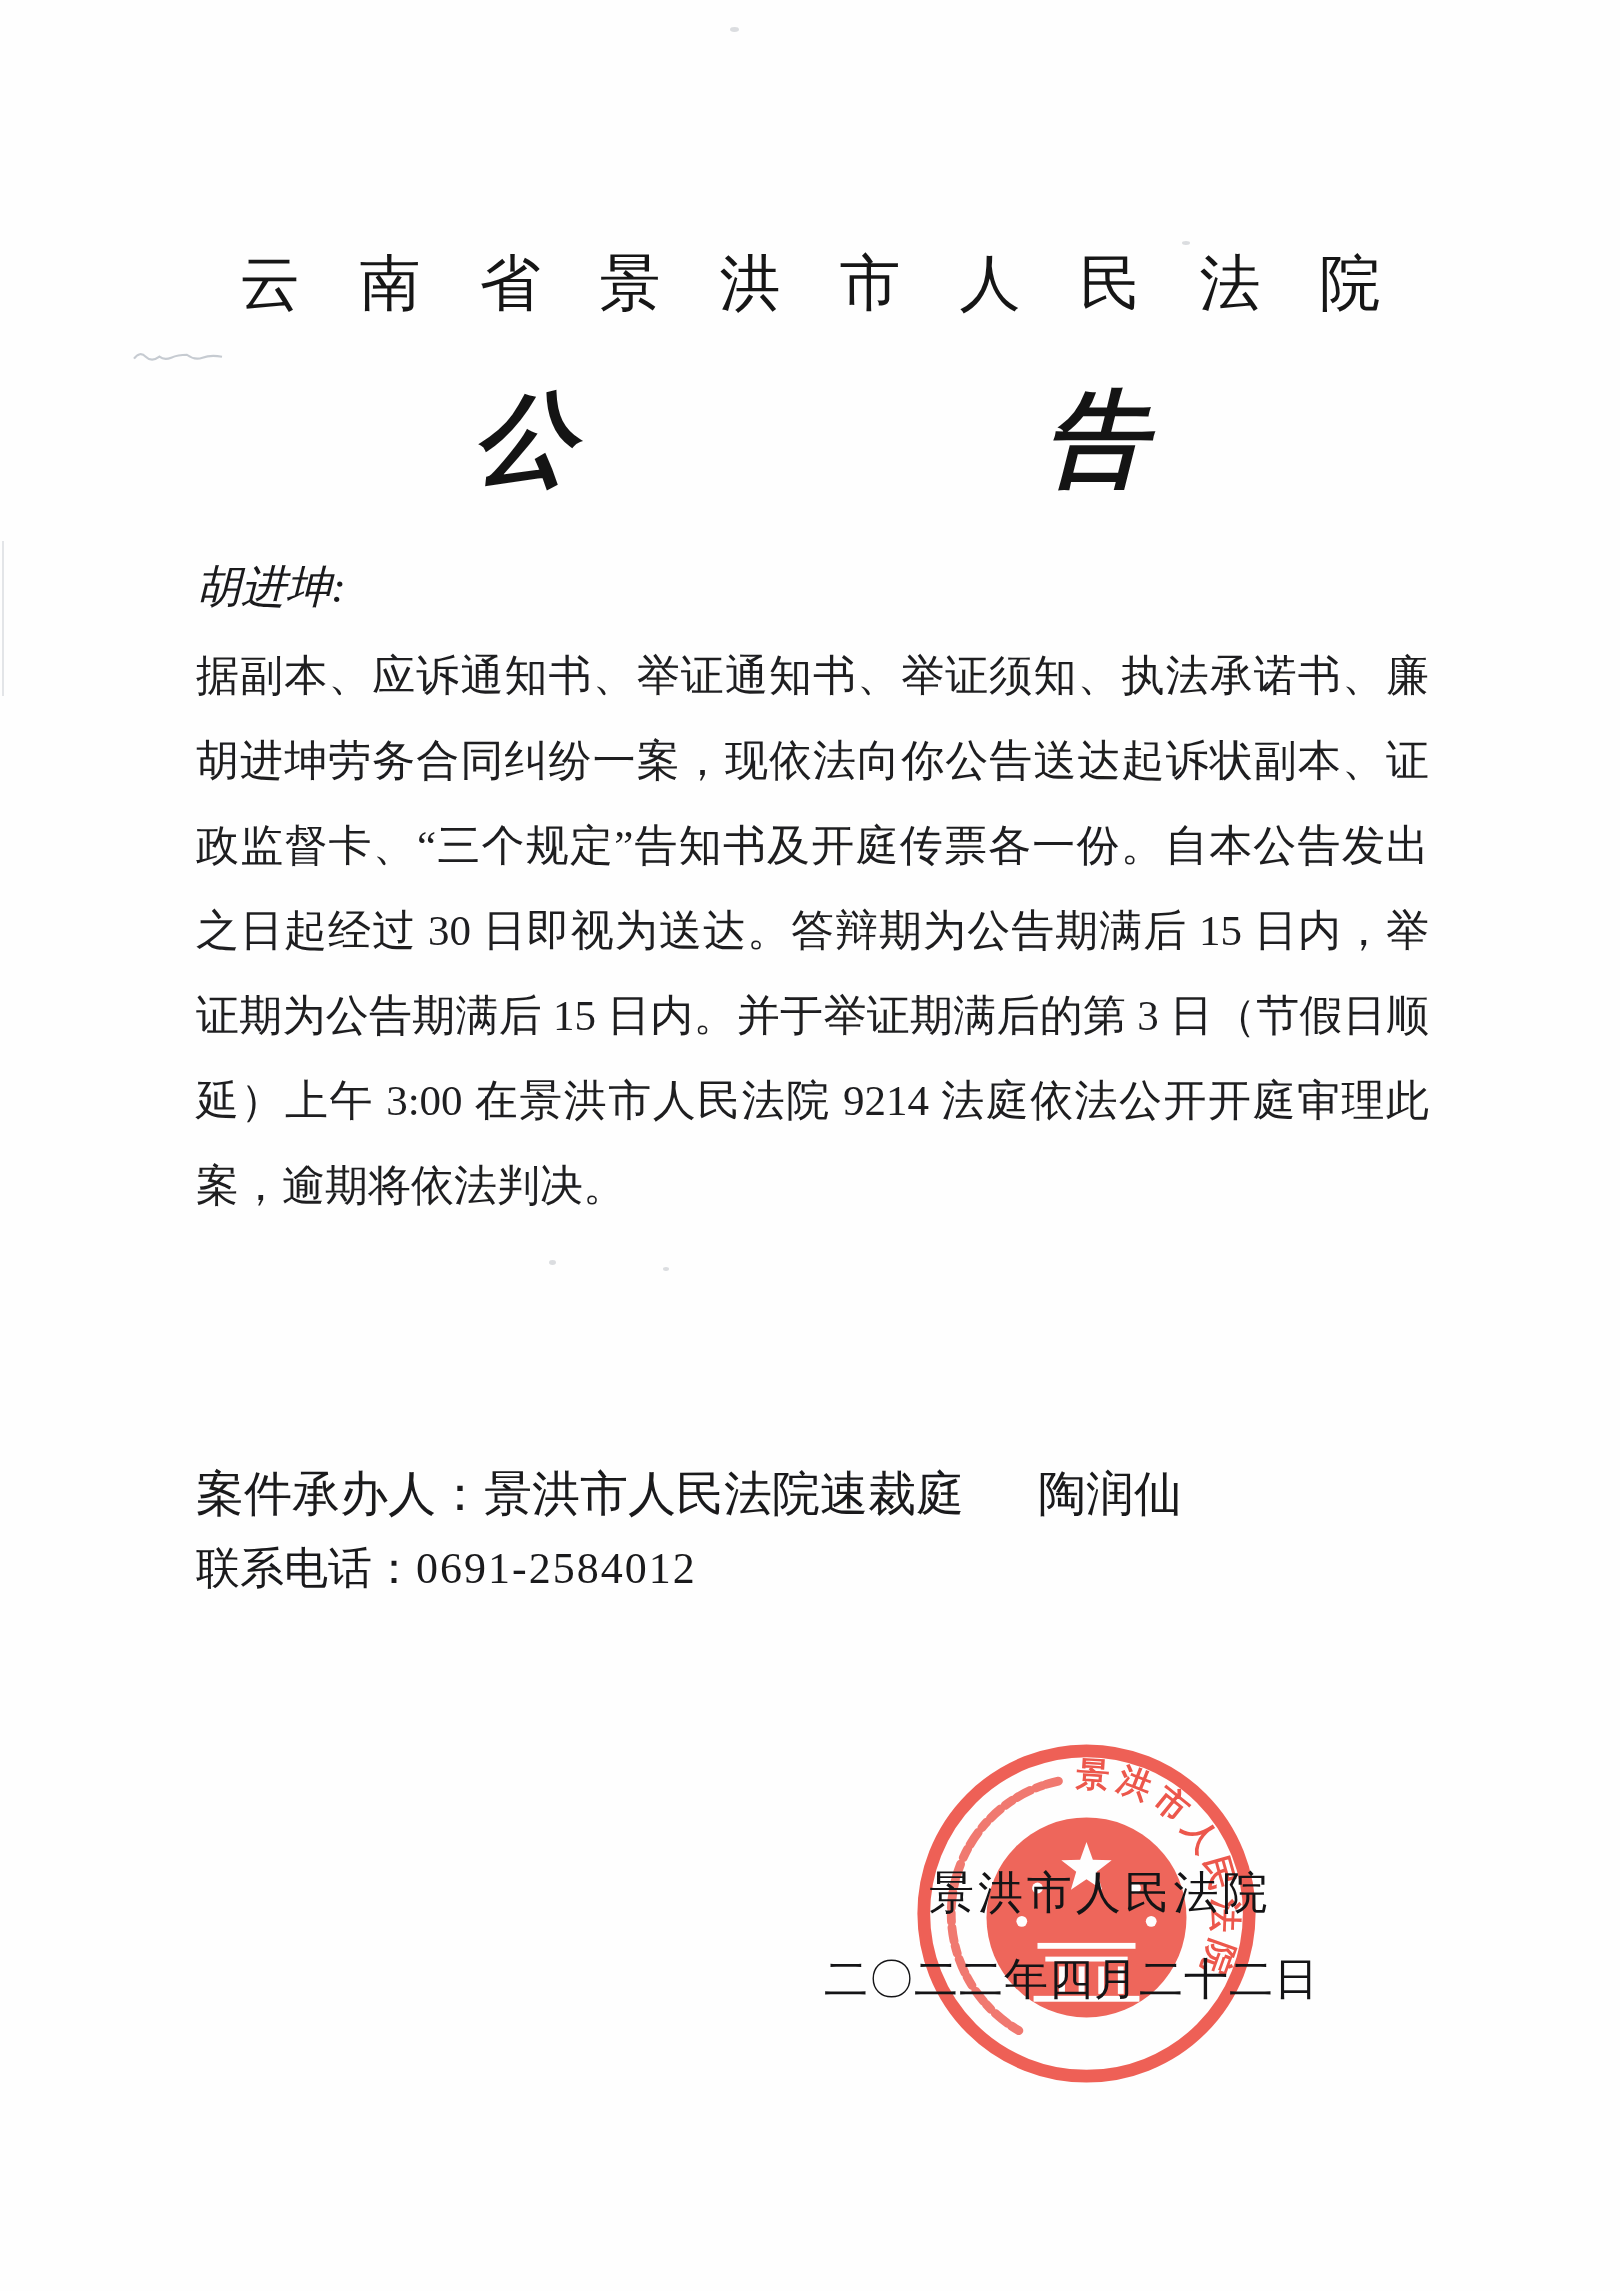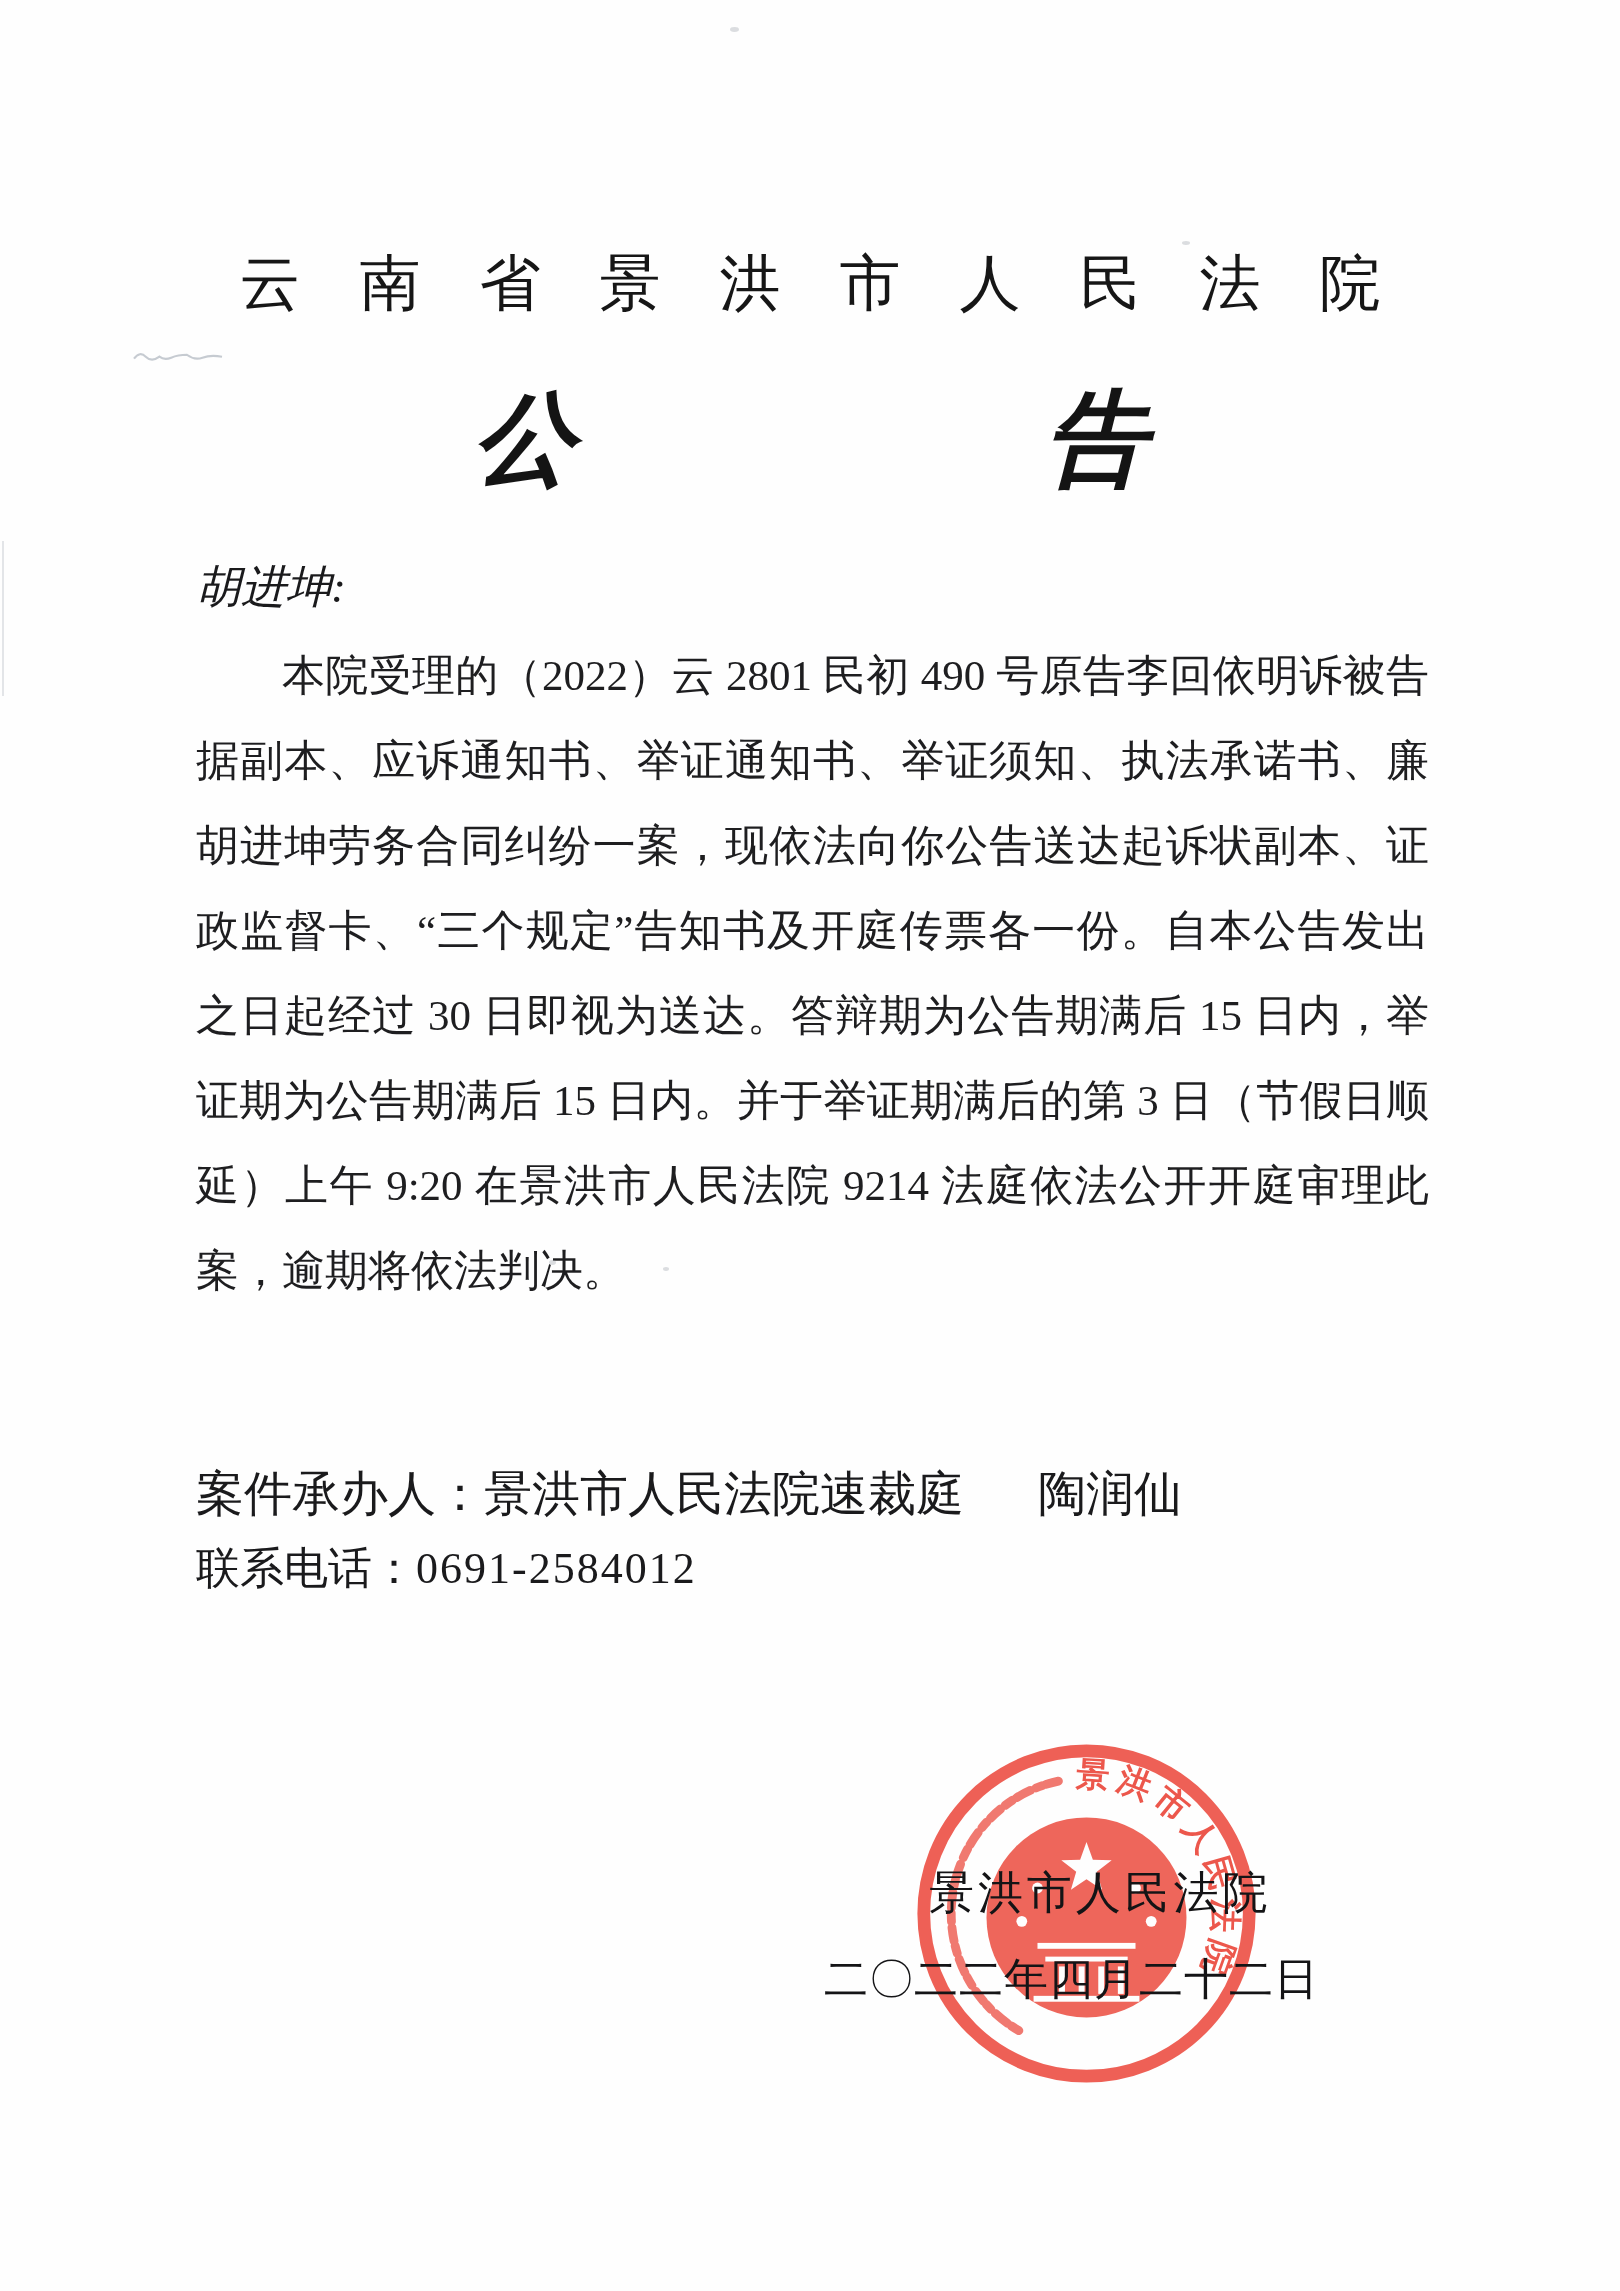--- a/index.html
+++ b/index.html
@@ -93,27 +93,26 @@
     <span>云南省景洪市人民法院</span>
   </div>
 
   <div class="gonggao-title">
     <span>公　告</span>
   </div>
 
   <div class="recipient">胡进坤:</div>
 
   <div class="body-text">
-    <div class="bline first">本院受理的（2022）云 2801 民初 490 号原告李回依明诉被告</div>
     <div class="bline">据副本、应诉通知书、举证通知书、举证须知、执法承诺书、廉</div>
     <div class="bline">胡进坤劳务合同纠纷一案，现依法向你公告送达起诉状副本、证</div>
     <div class="bline">政监督卡、“三个规定”告知书及开庭传票各一份。自本公告发出</div>
     <div class="bline">之日起经过 30 日即视为送达。答辩期为公告期满后 15 日内，举</div>
     <div class="bline">证期为公告期满后 15 日内。并于举证期满后的第 3 日（节假日顺</div>
-    <div class="bline">延）上午 9:20 在景洪市人民法院 9214 法庭依法公开开庭审理此</div>
+    <div class="bline">延）上午 3:00 在景洪市人民法院 9214 法庭依法公开开庭审理此</div>
     <div class="bline last">案，逾期将依法判决。</div>
   </div>
 
   <div class="handler-row">
     <span>案件承办人：</span><span>景洪市人民法院速裁庭</span><span class="handler-name">陶润仙</span>
   </div>
 
   <div class="phone-row">
     <span>联系电话：</span><span class="phone-value">0691-2584012</span>
   </div>

